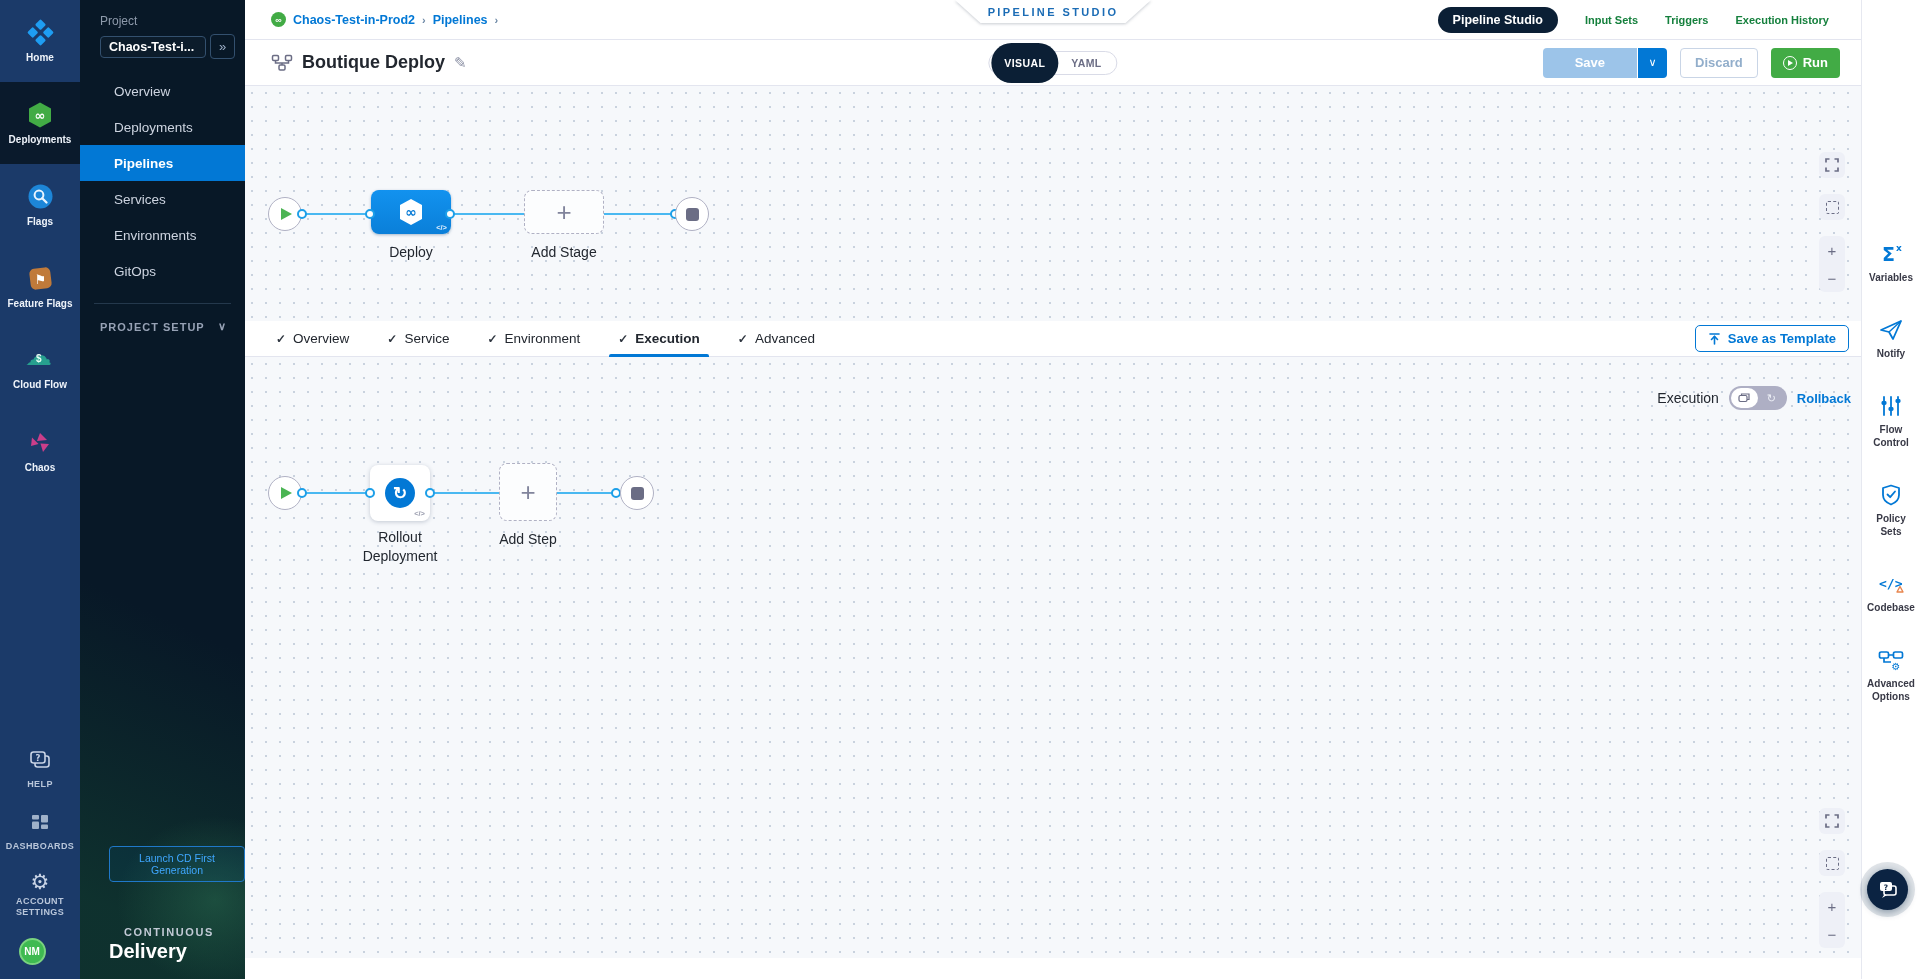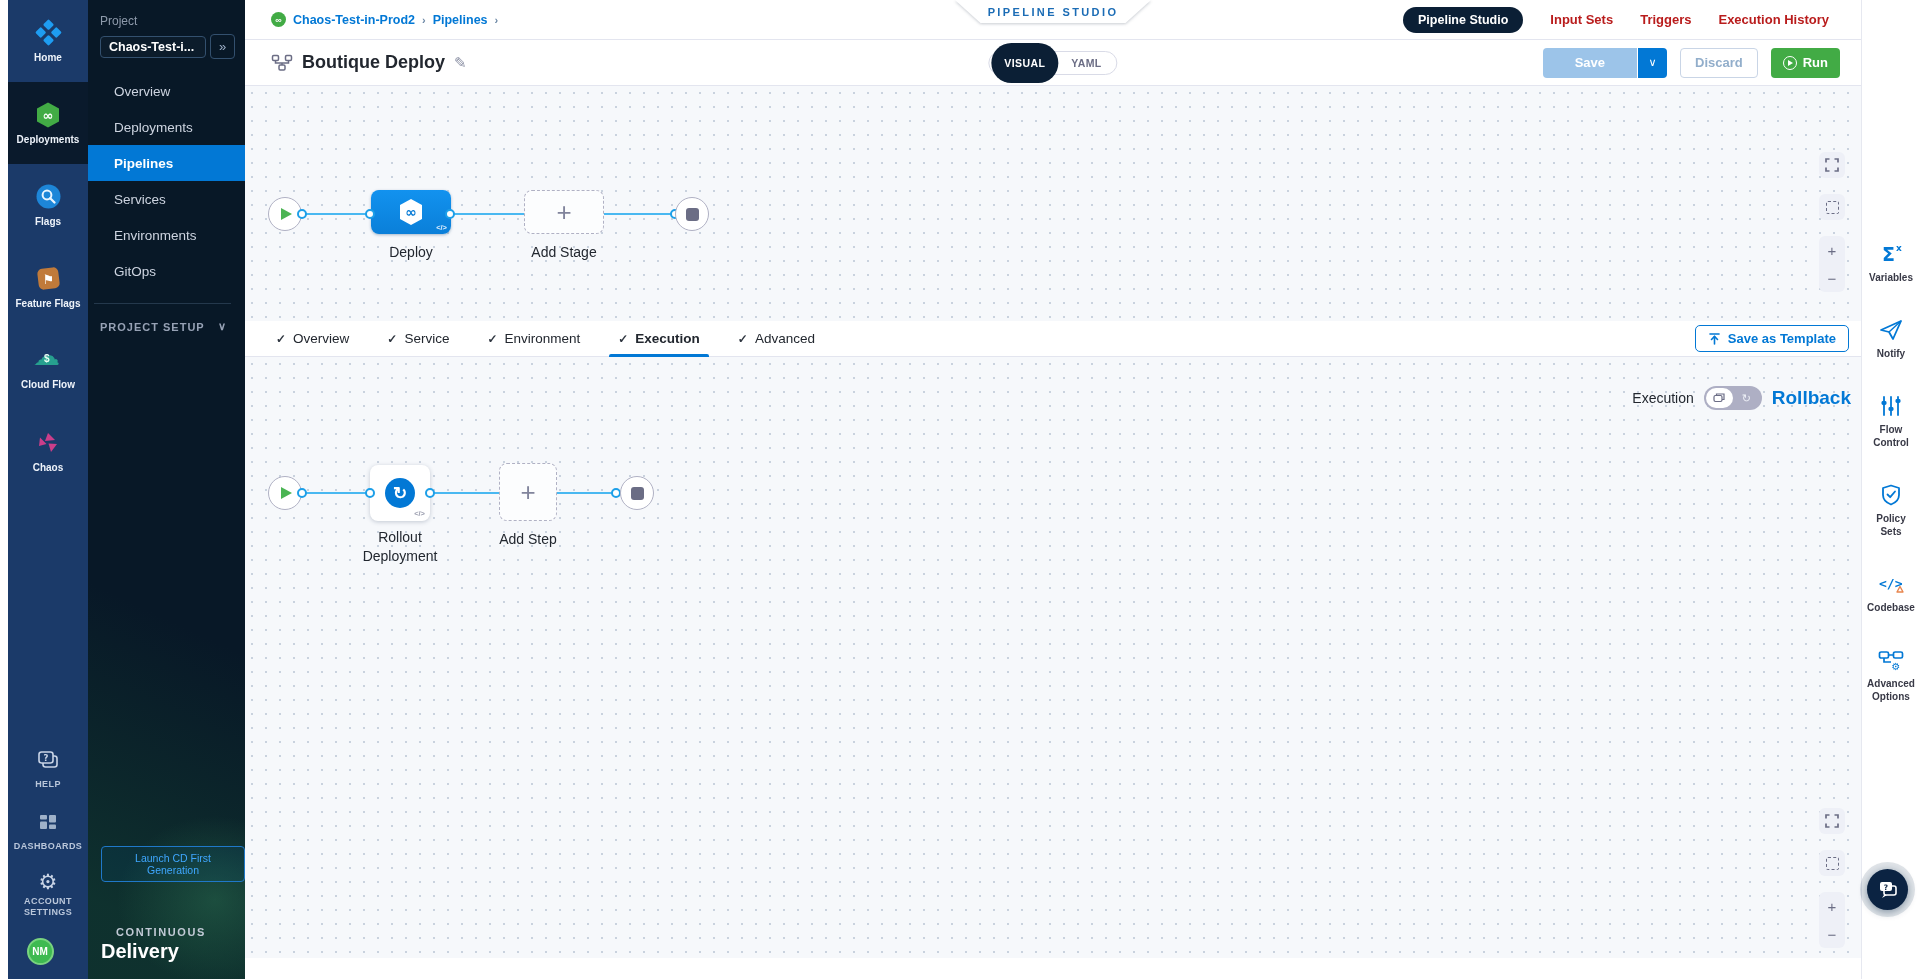--- a/index.html
+++ b/index.html
@@ -1,21 +1,21 @@
 <!DOCTYPE html>
 <html><head>
 <meta charset="utf-8">
 <style>
   * { margin:0; padding:0; box-sizing:border-box; }
   html,body { width:1920px; height:979px; overflow:hidden; background:#fff;
     font-family:"Liberation Sans", sans-serif; }
   #app { position:relative; width:1920px; height:979px; }
 
   
-  .modulebar { position:absolute; left:8px; top:0; width:80px; height:979px;
+  .modulebar { position:absolute; left:0; top:0; width:80px; height:979px;
     background:#1b3a69; display:flex; flex-direction:column; align-items:flex-end; z-index:30; }
   .mod-item { width:80px; height:82px; display:flex; flex-direction:column; align-items:center;
     justify-content:center; gap:5px; cursor:pointer; }
   .mod-item.active { background:#0a1a2c; }
   .mod-item .mlabel { font-size:10px; font-weight:700; color:#eef3fa; text-align:center; line-height:1.2; }
   .mod-footer { margin-top:auto; display:flex; flex-direction:column; align-items:center; }
   .mod-foot-item { width:80px; padding:9px 0; display:flex; flex-direction:column; align-items:center;
     gap:4px; cursor:pointer; }
   .mod-foot-item .mlabel { font-size:9px; font-weight:700; color:#b9c6da; letter-spacing:.4px;
     text-align:center; line-height:1.3; }
@@ -45,21 +45,21 @@
   .pn-expand { width:25px; height:25px; border:1px solid #33506e; border-radius:4px; margin-left:4px;
     color:#9fb1c9; font-size:13px; display:flex; align-items:center; justify-content:center; cursor:pointer; }
   .pn-menu { margin-top:14px; display:flex; flex-direction:column; }
   .pn-item { height:36px; display:flex; align-items:center; padding-left:34px;
     color:#cdd4e0; font-size:13.5px; cursor:pointer; }
   .pn-item.selected { background:#0278d5; color:#fff; font-weight:600; }
   .pn-divider { height:1px; background:#24384c; margin:14px 14px 0 14px; }
   .pn-setup { display:flex; align-items:center; justify-content:space-between;
     padding:16px 18px 0 20px; color:#97a2b5; font-size:11px; font-weight:700; letter-spacing:1px; cursor:pointer; }
   .pn-setup .chev { font-size:11px; color:#97a2b5; }
-  .pn-bottom { margin-top:auto; padding:0 0 16px 0;border-radius:19px; }
+  .pn-bottom { margin-top:auto; padding:0 0 16px 8px;border-radius:19px; }
   .launch-btn { display:block; margin:0 0 44px 21px; padding:5px 9px; border:1px solid #1f78c9;
     border-radius:4px; background:rgba(2,120,213,.08); color:#3fa7ff; font-size:10.5px; cursor:pointer;
     font-family:"Liberation Sans", sans-serif; }
   .prod-kicker { color:#c2cad6; font-size:11px; font-weight:700; letter-spacing:1.6px; margin-left:36px; }
   .prod-name { color:#fff; font-size:20px; font-weight:700; margin:2px 0 0 21px; }
 
   
   .rightrail { position:absolute; right:0; top:0; width:59px; height:979px; background:#fff;
     border-left:1px solid #e6e8f0; z-index:20; display:flex; flex-direction:column; align-items:center;
     padding-top:242px; gap:34px; }
@@ -75,21 +75,21 @@
   .crumb-logo { width:15px; height:15px; border-radius:50%; background:#42ab45; color:#fff; font-size:9px;
     display:flex; align-items:center; justify-content:center; font-weight:700; }
   .crumb-sep { color:#6b87a5; font-size:11px; }
   .crumb-link { cursor:pointer; }
   .banner-wrap { position:absolute; left:50%; top:0; transform:translateX(-50%);
     filter:drop-shadow(0 1px 1.5px rgba(31,46,70,.25)); }
   .banner { width:196px; height:23px; background:#fff; clip-path:polygon(0 0,100% 0,87% 100%,13% 100%);
     display:flex; align-items:center; justify-content:center; color:#1b6cb5; font-size:11px;
     font-weight:700; letter-spacing:2.4px; }
   .nav-tabs { margin-left:auto; display:flex; align-items:center; gap:27px; }
-  .nav-tab { font-size:13px; font-weight:600; color:#b91c1c; cursor:pointer; }
+  .nav-tab { font-size:11px; font-weight:600; color:#15803d; cursor:pointer; }
   .nav-tab.pill { background:#0b1f35; color:#fff; border-radius:999px; padding:6px 15px; font-size:12.5px; }
 
   .row2 { position:relative; height:46px; border-bottom:1px solid #e3e5ef;
     display:flex; align-items:center; padding:0 21px 0 26px; }
   .title-wrap { display:flex; align-items:center; gap:9px; }
   .ptitle { font-size:18px; font-weight:700; color:#22272f; }
   .edit-glyph { color:#8a8fa3; font-size:15px; cursor:pointer; }
   .view-toggle { position:absolute; left:50%; transform:translateX(-50%); top:11px;
     display:flex; align-items:center; border:1px solid #d9dbe7; border-radius:999px; background:#fff;
     height:24px; padding:2px; }
@@ -152,21 +152,21 @@
     font-size:15px; cursor:pointer; }
   .fit-box { width:13px; height:13px; border:1.4px dashed #6b6d85; border-radius:2px; }
 
   .mode-row { position:absolute; top:29px; right:10px; display:flex; align-items:center; gap:10px; }
   .mode-label { font-size:14px; color:#22272f; }
   .mode-toggle { width:58px; height:24px; background:#aeafc4; border-radius:12px; display:flex;
     align-items:center; padding:2px; cursor:pointer; }
   .mt-left { width:27px; height:20px; background:#fff; border-radius:10px; display:flex;
     align-items:center; justify-content:center; }
   .mt-right { flex:1; display:flex; align-items:center; justify-content:center; color:#eef0f7; font-size:11px; }
-  .rollback-link { font-size:19px; font-weight:600; color:#0278d5; cursor:pointer; }
+  .rollback-link { font-size:13px; font-weight:600; color:#0278d5; cursor:pointer; }
 
   .chat-fab { position:absolute; right:12px; top:869px; width:41px; height:41px; border-radius:50%;
     background:#0b2342; box-shadow:0 0 0 7px rgba(8,40,72,.12), 0 2px 8px rgba(8,40,72,.45);
     display:flex; align-items:center; justify-content:center; z-index:40; cursor:pointer; }
 
   
   .cfgtabs { height:36px; border-bottom:1px solid #e3e5ef; display:flex; align-items:center;
     padding:0 12px 0 22px; background:#fff; position:relative; }
   .cfg-tab { position:relative; height:36px; display:flex; align-items:center; gap:7px; padding:0 9px;
     margin-right:20px; font-size:13.5px; color:#22272f; cursor:pointer; }

